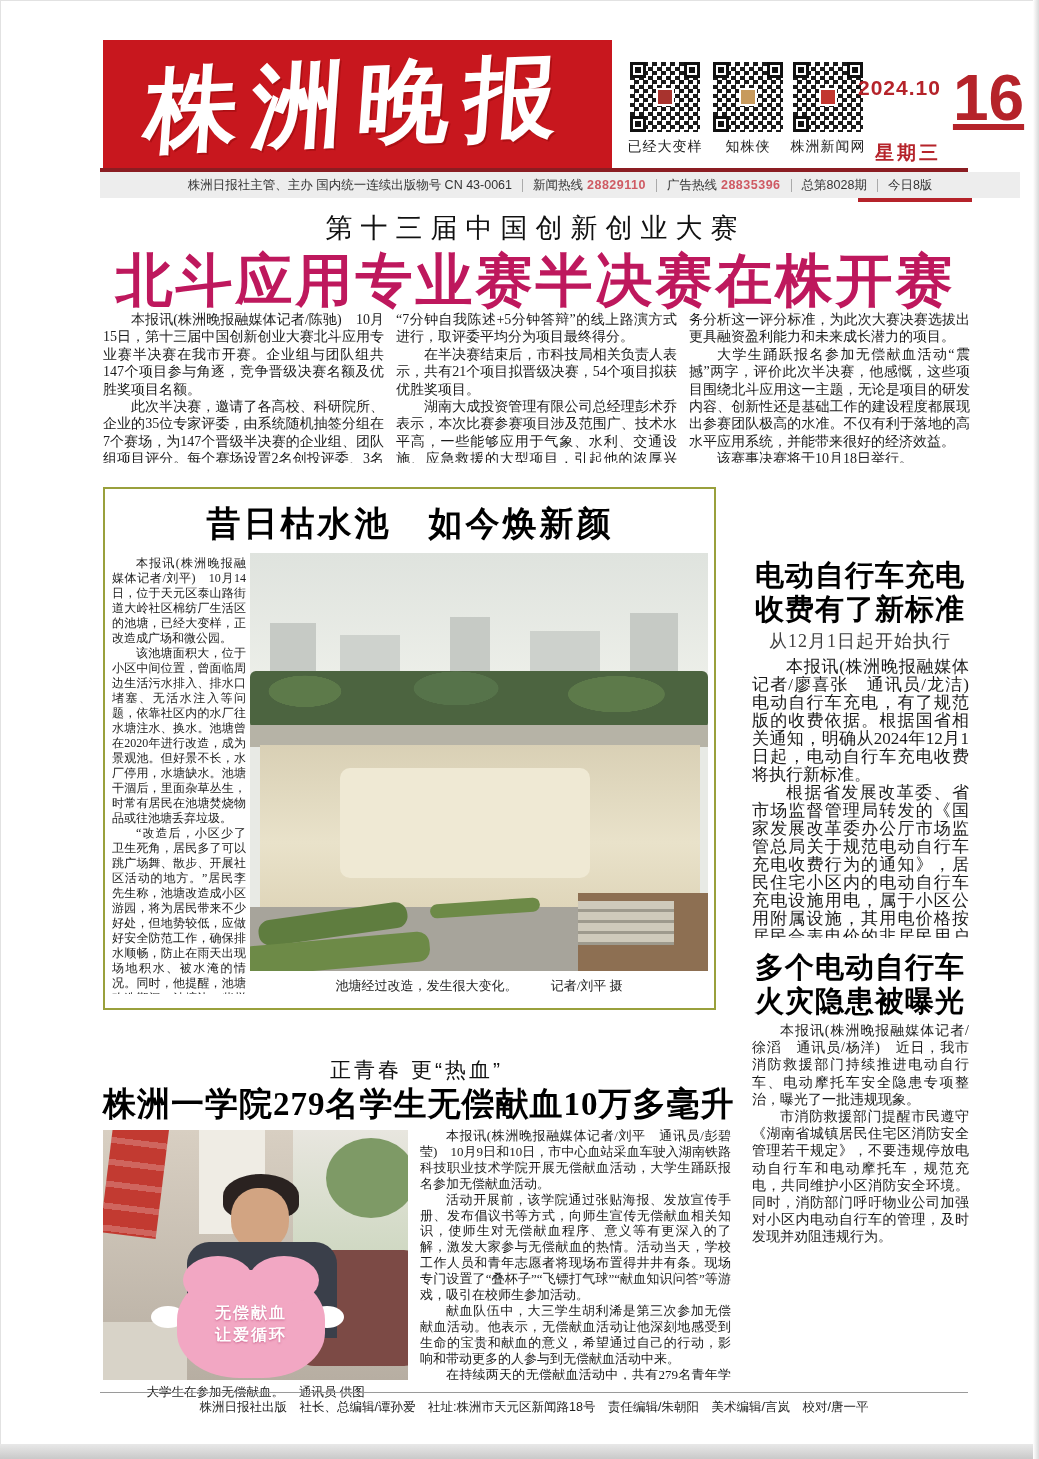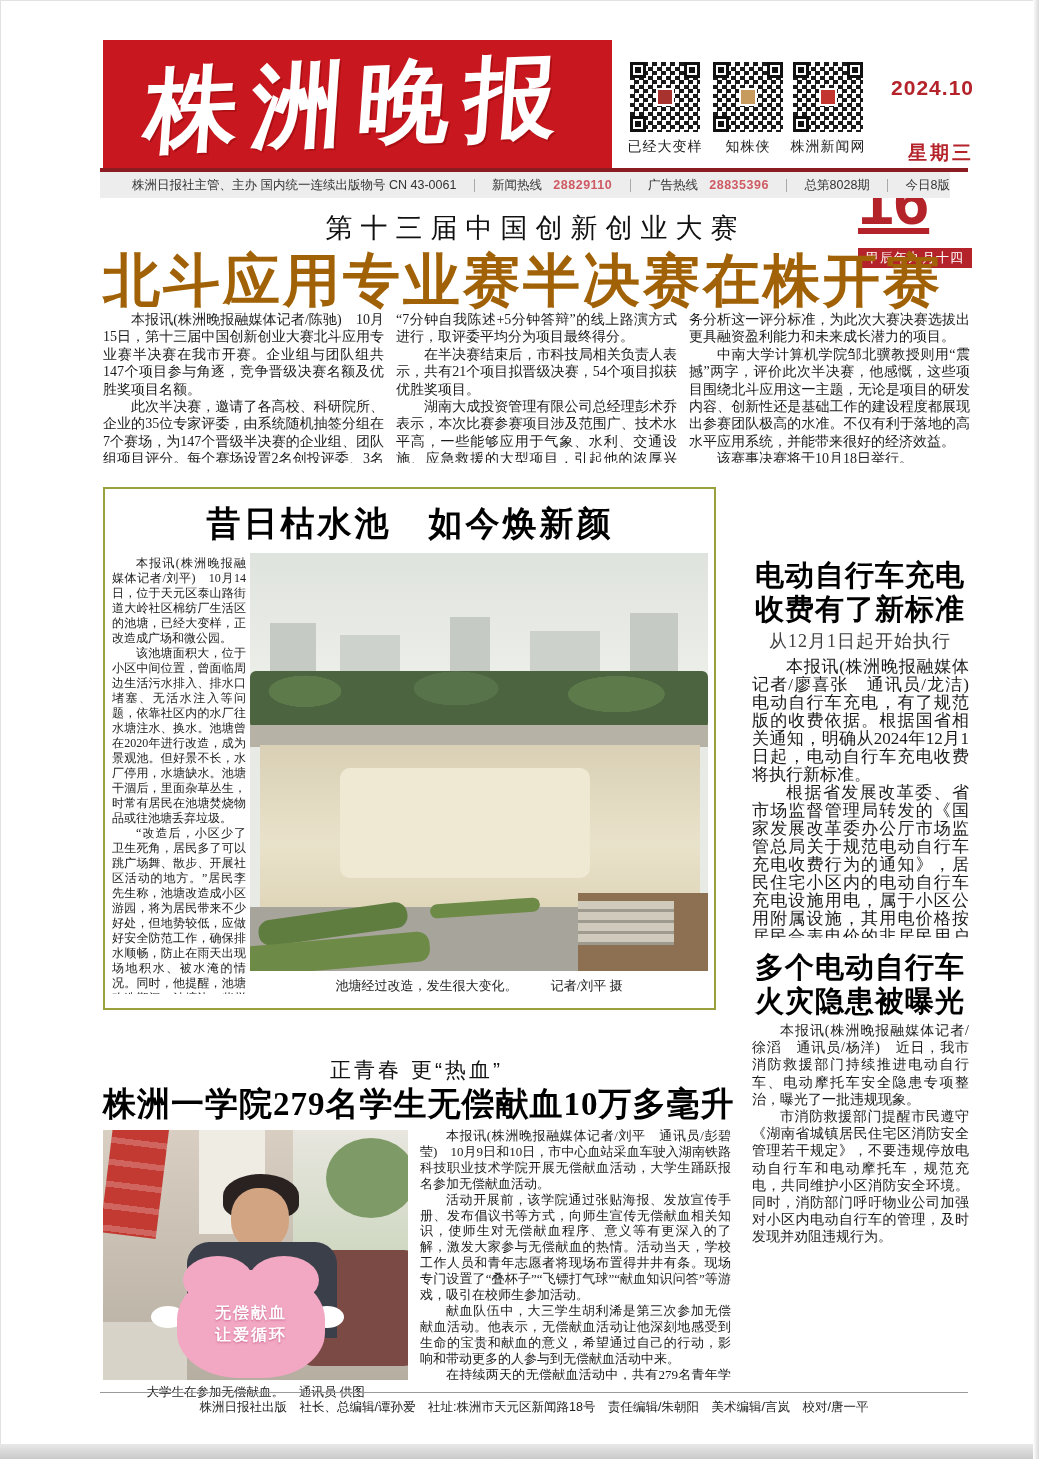--- a/index.html
+++ b/index.html
@@ -23,31 +23,31 @@
   .qr-label{font-size:14px;text-align:center;letter-spacing:1px;color:#222;
             font-family:"Liberation Sans","DejaVu Sans",sans-serif;}
   .date-ymd{font-size:21px;font-weight:bold;color:#b5232a;font-family:"Liberation Sans",sans-serif;letter-spacing:1px;}
   .date-week{font-size:19px;font-weight:bold;color:#b5232a;letter-spacing:3px;font-family:"Liberation Sans",sans-serif;margin-top:40px;}
   .date-day{font-size:64px;font-weight:900;color:#b5232a;line-height:.9;font-family:"Liberation Sans",sans-serif;text-decoration:underline;}
   .date-vline{width:3px;background:#b5232a;}
   .date-lunar{background:#b5232a;color:#fff;font-size:13px;text-align:center;line-height:20px;letter-spacing:1px;}
 
   
   .top-rule{left:100px;top:168px;width:868px;height:4px;background:#8b1d22;}
-  .info-bar{left:100px;top:172px;width:818px;height:26px;background:#ededed;
-            display:flex;align-items:center;justify-content:space-between;font-size:12.5px;color:#333;
-            font-family:"Liberation Sans","DejaVu Sans",sans-serif;white-space:nowrap;padding-left:32px;}
+  .info-bar{left:100px;top:172px;width:920px;height:26px;background:#ededed;
+            display:flex;align-items:center;justify-content:center;font-size:12.5px;color:#333;
+            font-family:"Liberation Sans","DejaVu Sans",sans-serif;white-space:nowrap;}
   .info-bar .sep{display:inline-block;width:1px;height:13px;background:#aaa;margin:0 10px;}
   .info-bar .hot{color:#cf5a63;font-weight:bold;margin-left:4px;letter-spacing:.5px;}
 
   
   .kicker{left:103px;top:210px;width:865px;text-align:center;font-size:27px;letter-spacing:8px;color:#111;
           font-family:"Liberation Sans","DejaVu Sans",sans-serif;font-weight:500;}
-  .headline-main{left:103px;top:243px;width:865px;text-align:left;font-size:57px;font-weight:900;
-          letter-spacing:3px;color:#a16207;font-family:Liberation Sans, sans-serif;white-space:nowrap;}
+  .headline-main{left:103px;top:243px;width:865px;text-align:center;font-size:57px;font-weight:900;
+          letter-spacing:3px;color:#be185d;font-family:Liberation Sans, sans-serif;white-space:nowrap;}
   .body-text{text-align:justify;overflow:hidden;}
   .body-text p{margin:0;text-indent:2em;}
   .body-text p.noindent{text-indent:0;}
   .lead-col{top:311px;width:281px;height:152px;font-size:14px;line-height:17.4px;}
 
   
   .green-box{left:103px;top:487px;width:613px;height:523px;border:2px solid #99a03c;background:#fff;box-sizing:border-box;}
   .box-headline{left:120px;top:501px;width:580px;text-align:center;font-size:34px;font-weight:900;letter-spacing:3px;
           font-family:"Liberation Sans","DejaVu Sans",sans-serif;color:#000;}
   .pond-col{left:112px;top:556px;width:134px;height:438px;font-size:12px;line-height:15px;}
@@ -140,21 +140,21 @@
     <span class="c tl"></span>
       <span class="c tr"></span>
       <span class="c bl"></span>
     <span class="logo" style="background:#c2362f;"></span>
   </div>
   <div class="abs qr-label" style="left:615px;top:138px;width:100px;">已经大变样</div>
   <div class="abs qr-label" style="left:698px;top:138px;width:100px;">知株侠</div>
   <div class="abs qr-label" style="left:778px;top:138px;width:100px;">株洲新闻网</div>
 
   <div class="abs" style="left:858px;top:70px;width:116px;">
-    <div style="display:flex;align-items:stretch;flex-direction:column;">
+    <div style="display:flex;align-items:stretch;">
       <div style="text-align:right;padding-top:6px;">
         <div class="date-ymd">2024.10</div>
         <div class="date-week">星期三</div>
       </div>
       <div class="date-vline" style="margin:6px 5px 2px 7px;"></div>
       <div class="date-day">16</div>
     </div>
     <div class="date-lunar" style="margin-top:16px;width:114px;">甲辰年九月十四</div>
   </div>
 
@@ -179,21 +179,21 @@
       <p>本报讯(株洲晚报融媒体记者/陈驰)　10月15日，第十三届中国创新创业大赛北斗应用专业赛半决赛在我市开赛。企业组与团队组共147个项目参与角逐，竞争晋级决赛名额及优胜奖项目名额。</p>
       <p>此次半决赛，邀请了各高校、科研院所、企业的35位专家评委，由系统随机抽签分组在7个赛场，为147个晋级半决赛的企业组、团队组项目评分。每个赛场设置2名创投评委、3名技术评委，半决赛采取</p>
     </div>
   <div class="abs body-text lead-col" style="left:396px;">
       <p class="noindent">“7分钟自我陈述+5分钟答辩”的线上路演方式进行，取评委平均分为项目最终得分。</p>
       <p>在半决赛结束后，市科技局相关负责人表示，共有21个项目拟晋级决赛，54个项目拟获优胜奖项目。</p>
       <p>湖南大成投资管理有限公司总经理彭术乔表示，本次比赛参赛项目涉及范围广、技术水平高，一些能够应用于气象、水利、交通设施、应急救援的大型项目，引起他的浓厚兴趣。此外，企业组还多出财</p>
     </div>
   <div class="abs body-text lead-col" style="left:689px;">
       <p class="noindent">务分析这一评分标准，为此次大赛决赛选拔出更具融资盈利能力和未来成长潜力的项目。</p>
-      <p>中南大学计算机学院邹北骥教授则用“震撼”两字，评价此次半决赛，他感慨，这些项目围绕北斗应用这一主题，无论是项目的研发内容、创新性还是基础工作的建设程度都展现出参赛团队极高的水准。不仅有利于落地的高水平应用系统，并能带来很好的经济效益。</p>
+      <p>大学生踊跃报名参加无偿献血活动“震撼”两字，评价此次半决赛，他感慨，这些项目围绕北斗应用这一主题，无论是项目的研发内容、创新性还是基础工作的建设程度都展现出参赛团队极高的水准。不仅有利于落地的高水平应用系统，并能带来很好的经济效益。</p>
       <p>该赛事决赛将于10月18日举行。</p>
     </div>
 
   <div class="abs green-box"></div>
   <div class="abs box-headline">昔日枯水池　如今焕新颜</div>
   <div class="abs body-text pond-col">
       <p>本报讯(株洲晚报融媒体记者/刘平)　10月14日，位于天元区泰山路街道大岭社区棉纺厂生活区的池塘，已经大变样，正改造成广场和微公园。</p>
       <p>该池塘面积大，位于小区中间位置，曾面临周边生活污水排入、排水口堵塞、无活水注入等问题，依靠社区内的水厂往水塘注水、换水。池塘曾在2020年进行改造，成为景观池。但好景不长，水厂停用，水塘缺水。池塘干涸后，里面杂草丛生，时常有居民在池塘焚烧物品或往池塘丢弃垃圾。</p>
       <p>“改造后，小区少了卫生死角，居民多了可以跳广场舞、散步、开展社区活动的地方。”居民李先生称，池塘改造成小区游园，将为居民带来不少好处，但地势较低，应做好安全防范工作，确保排水顺畅，防止在雨天出现场地积水、被水淹的情况。同时，他提醒，池塘改造期间，池塘边一些栏杆已被拆除，未用施工围挡隔离，行人路过要注意安全，防止在池塘边失足跌落。</p>
     </div>

